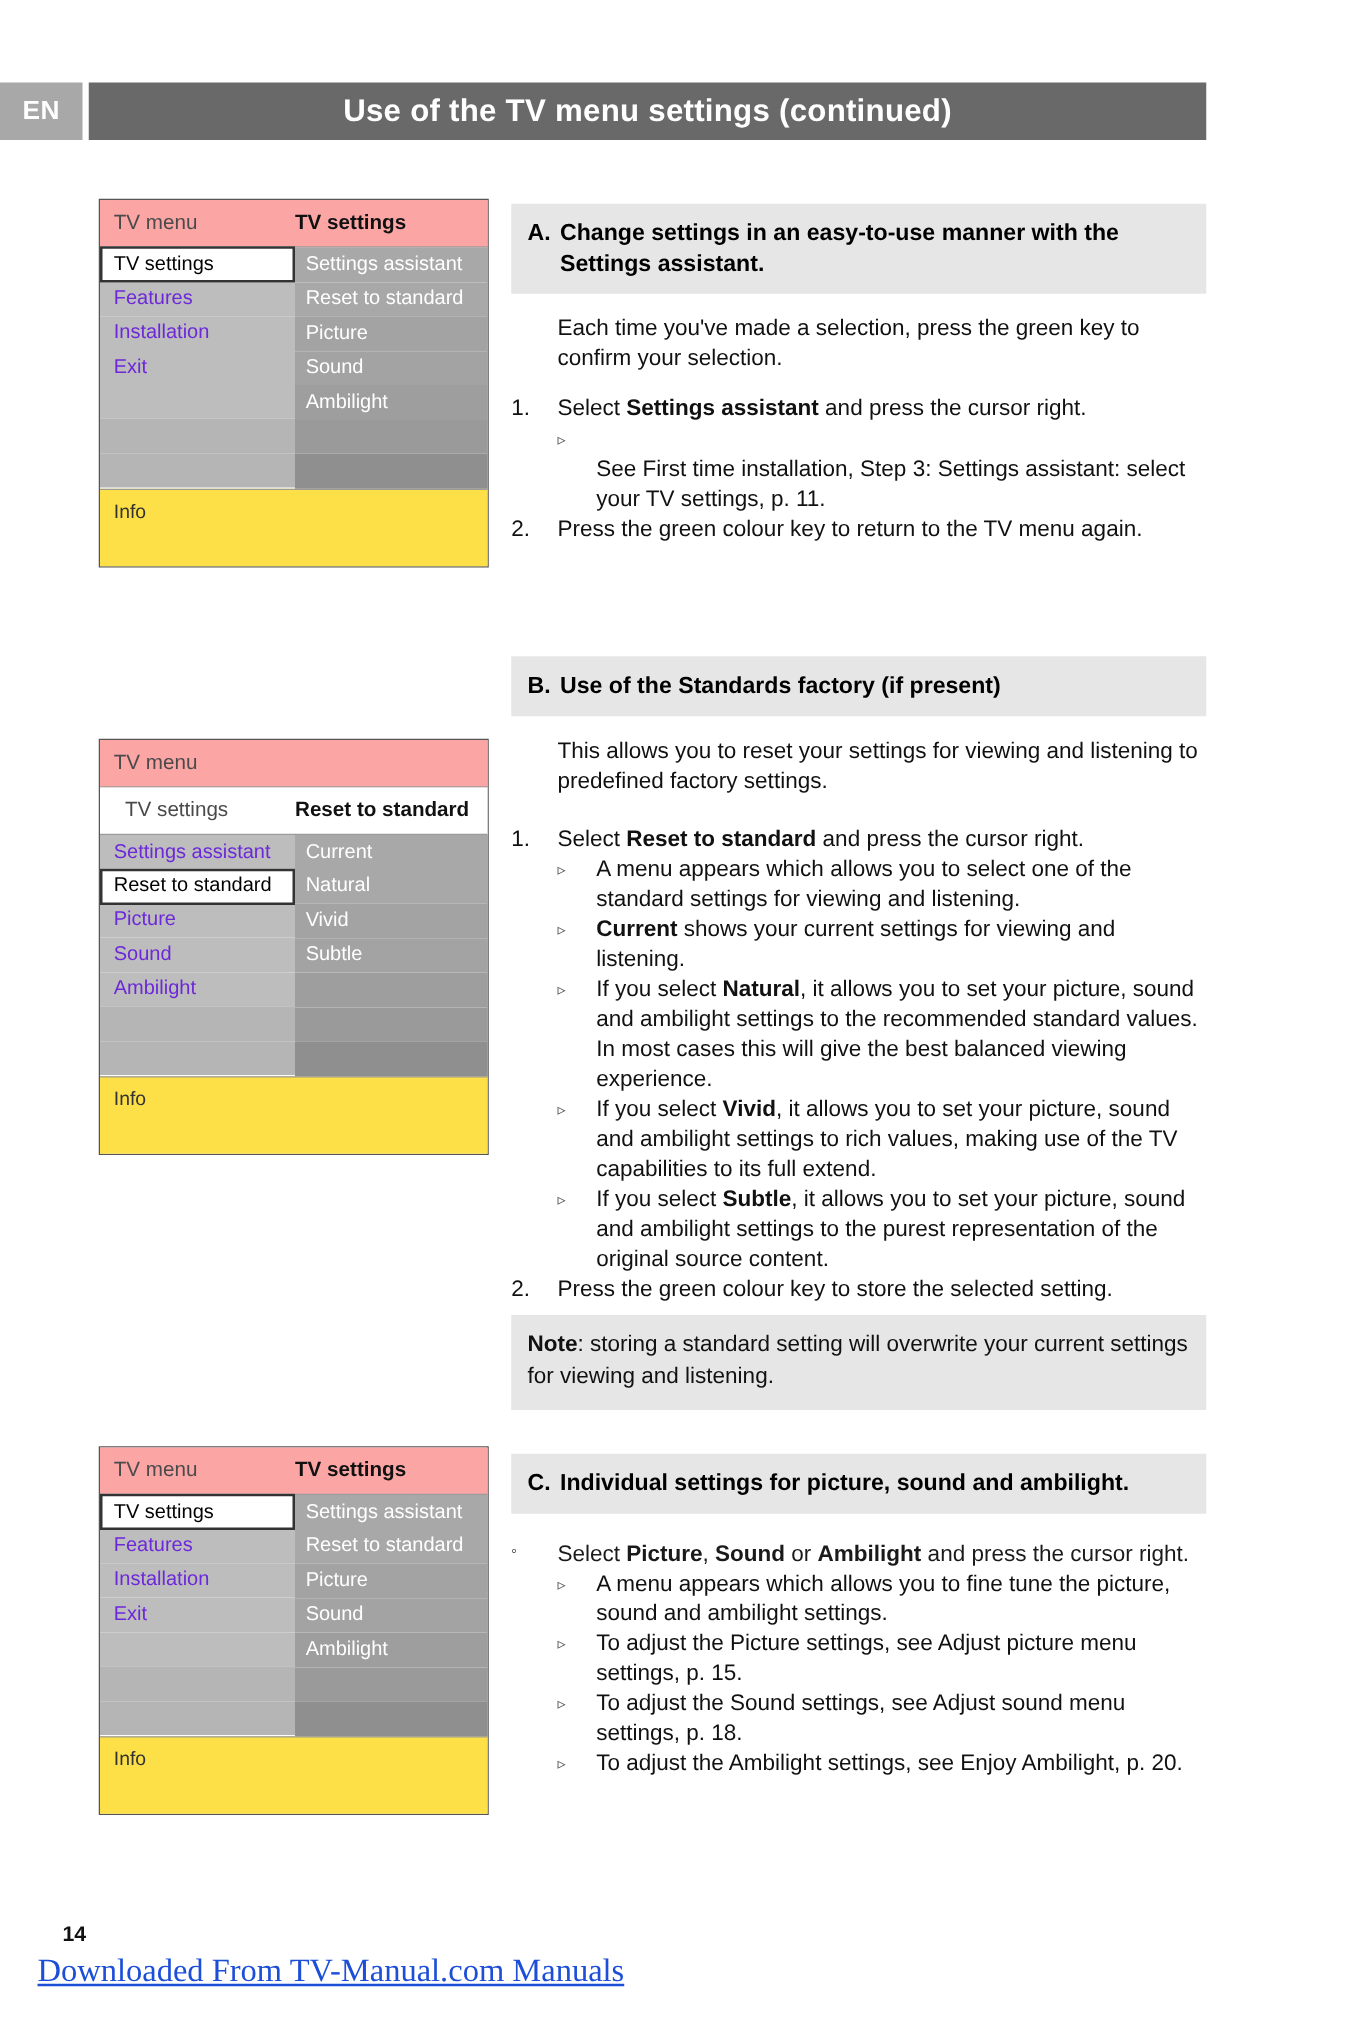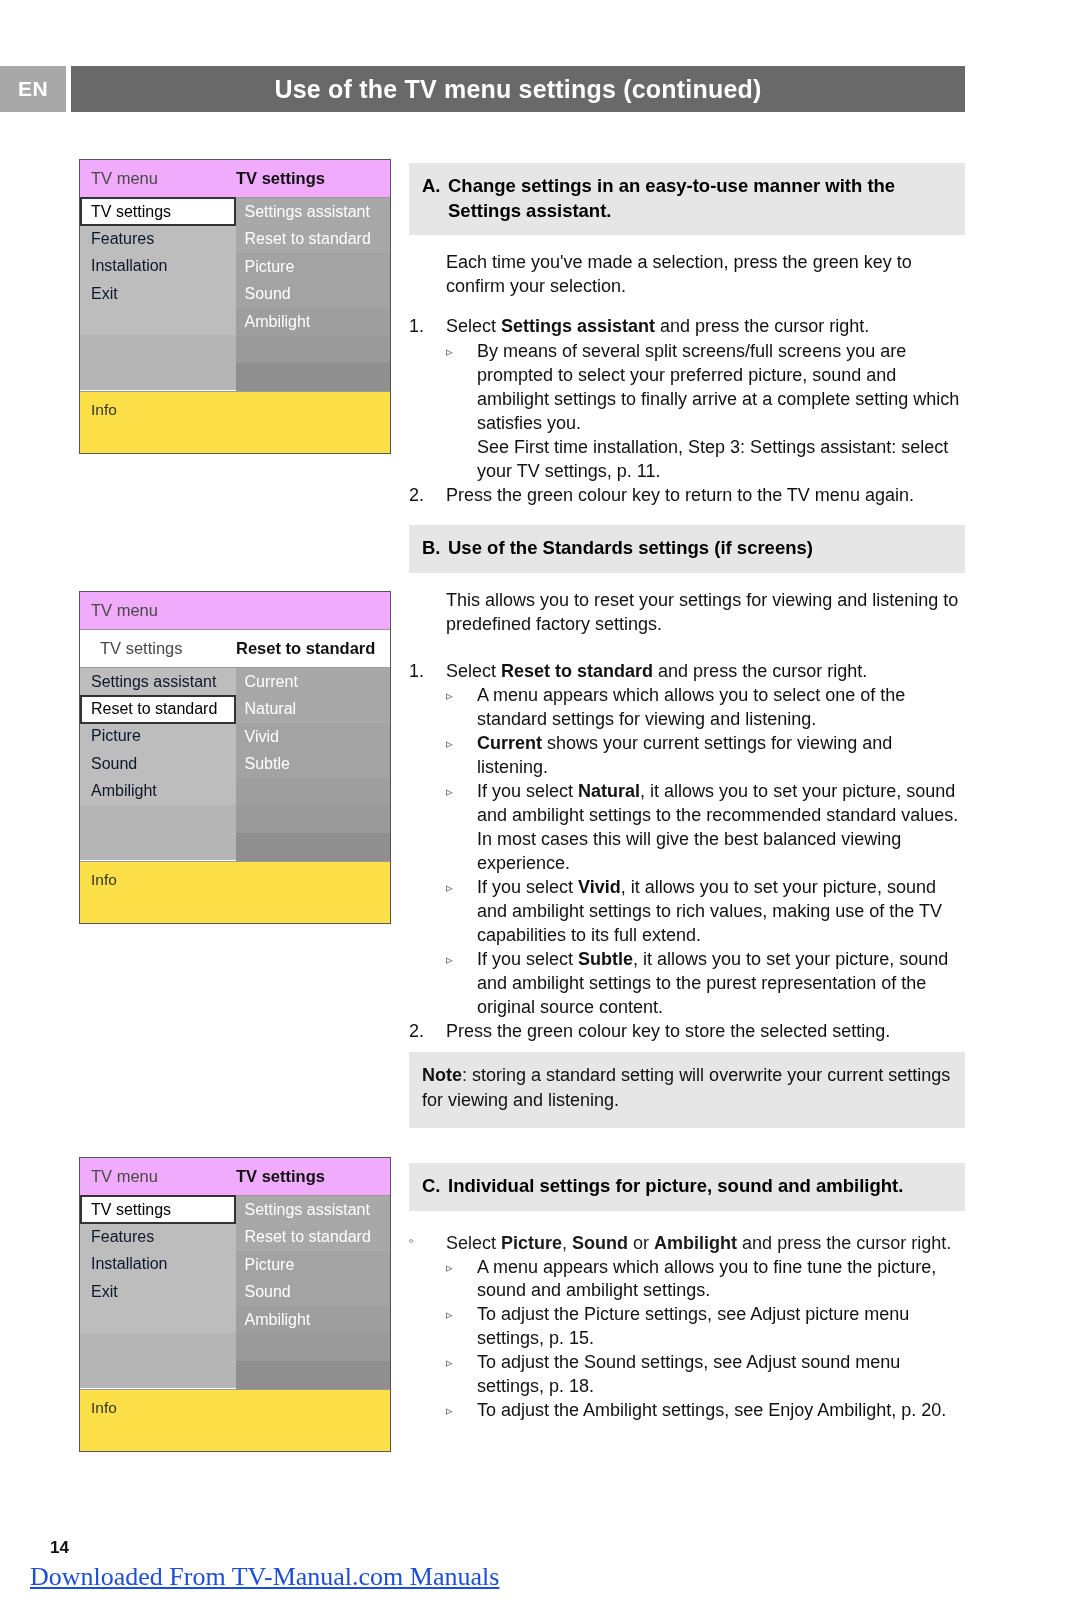--- a/index.html
+++ b/index.html
@@ -34,21 +34,21 @@
   }
 
   
   .tvbox {
     position: absolute; left: 79px;
     width: 312px;
     border: 1px solid #555; background: #fff;
   }
   .tvbox .tb-head {
     display: flex; height: 38px; align-items: center;
-    border-bottom: 1px solid #9b9b9b; background: #f0abfc;
+    border-bottom: 1px solid #9b9b9b; background: #fca5a5;
   }
   .tvbox .tb-head .hl {
     width: 156px; padding-left: 11px;
     font-size: 16.5px; color: #4a4a4a;
   }
   .tvbox .tb-head .hr {
     flex: 1; font-size: 16.5px; color: #111; font-weight: bold;
   }
   .tvbox .tb-subhead {
     display: flex; height: 38px; align-items: center;
@@ -64,21 +64,21 @@
   .tvbox .tb-body { display: flex; }
   .tvbox .col-left { width: 156px; }
   .tvbox .col-right { width: 155px; }
 
   .mrow {
     height: 27.5px; display: flex; align-items: center;
     font-size: 16px; padding-left: 11px;
     white-space: nowrap; overflow: hidden;
   }
   
-  .col-left .mrow { background: #bdbdbd; color: #0f172a; }
+  .col-left .mrow { background: #bdbdbd; color: #6d28d9; }
   .col-left .mrow.alt { background: #b5b5b5; }
   .col-left .mrow.sel {
     background: #ffffff; color: #000; font-weight: normal;
     border: 2px solid #333; height: 29px; padding-left: 9px;
     margin: -1px 0;
     position: relative; z-index: 3;
   }
   
   .col-right .mrow { background: #a3a3a3; color: #ffffff; padding-left: 9px; }
   .col-right .mrow.shade1 { background: #a8a8a8; }
@@ -258,34 +258,34 @@
 
     <div class="para" style="margin-top:16px;">Each time you've made a selection, press the green key to confirm your selection.</div>
 
     <div class="li" style="margin-top:16px;">
       <span class="num">1.</span>
       <span class="tx"><span>Select </span><b>Settings assistant</b><span> and press the cursor right.</span></span>
     </div>
 
     <div class="sub" style="margin-top:1px;">
       <span class="tri">▹</span>
-      <span class="tx"><span>By means of several split screens/full screens you are prompted to select your preferred picture, sound and ambilight settings to finally arrive at a complete setting which satisfies you.</span><br><span>See First time installation, Step 3: Settings assistant: select your TV settings, p. 11.</span></span>
+      <span class="tx"><br><span>See First time installation, Step 3: Settings assistant: select your TV settings, p. 11.</span></span>
     </div>
 
     <div class="li">
       <span class="num">2.</span>
       <span class="tx">Press the green colour key to return to the TV menu again.</span>
     </div>
   </div>
 
   <div class="col-text" style="top:525px;">
     <div class="sechead">
       <div style="display:flex;">
         <span class="letter">B.</span>
-        <span style="flex:1;">Use of the Standards settings (if screens)</span>
+        <span style="flex:1;">Use of the Standards factory (if present)</span>
       </div>
     </div>
 
     <div class="para" style="margin-top:16px;">This allows you to reset your settings for viewing and listening to predefined factory settings.</div>
 
     <div class="li" style="margin-top:24px;">
       <span class="num">1.</span>
       <span class="tx"><span>Select </span><b>Reset to standard</b><span> and press the cursor right.</span></span>
     </div>
 

